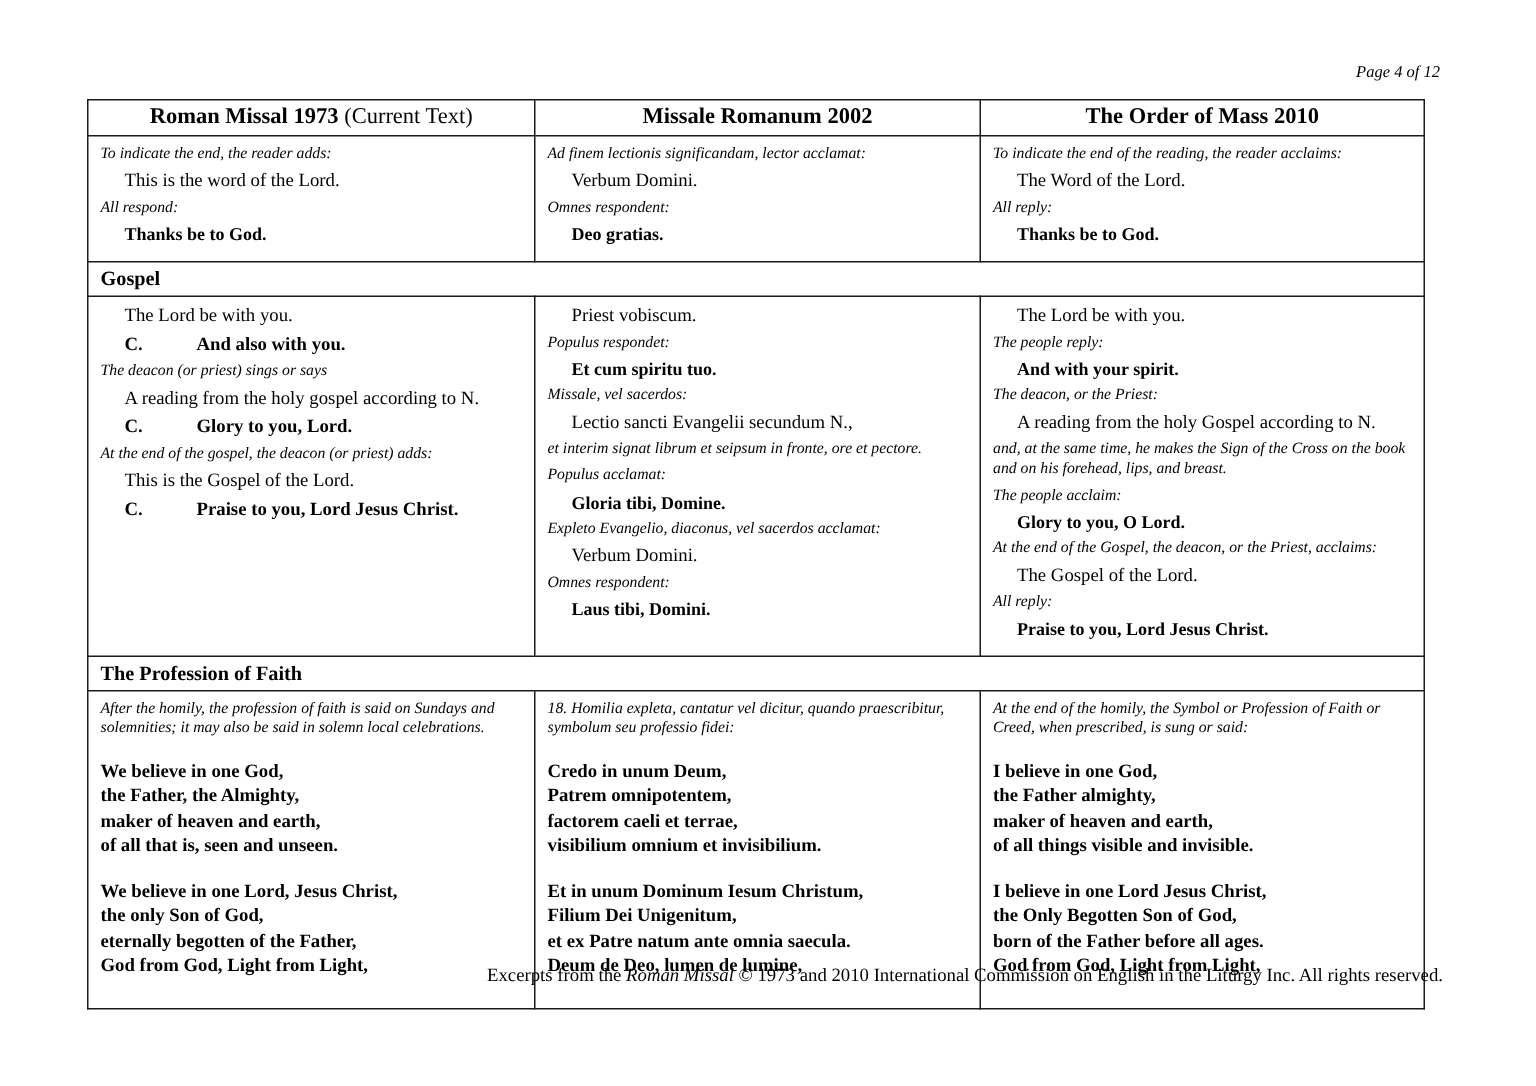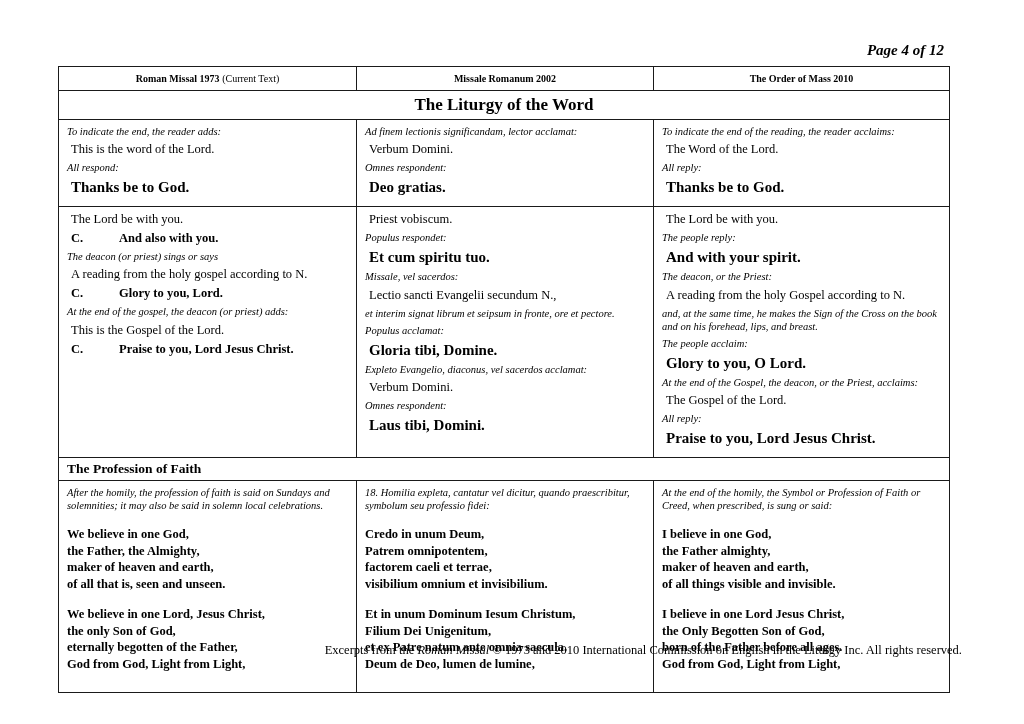--- a/index.html
+++ b/index.html
@@ -11,40 +11,40 @@
     width: 1024px;
     height: 724px;
     position: relative;
     overflow: hidden;
     font-family: "Liberation Serif", "DejaVu Serif", serif;
     color: #000000;
   }
   .page-number {
     position: absolute;
     top: 42px;
-    right: 80px;
+    right: 64px;
     font-style: italic;
-    font-weight: bold;
-    font-size: 15px;
+    font-weight: normal;
+    font-size: 11px;
   }
   table.missal-table {
     position: absolute;
     left: 58px;
     top: 66px;
     width: 891px;
     border-collapse: collapse;
     table-layout: fixed;
   }
   table.missal-table td {
     border: 1px solid #1a1a1a;
   }
   td.header-cell {
     height: 21px;
     text-align: center;
-    font-size: 10px;
+    font-size: 15px;
     padding: 1px 4px;
   }
   td.header-cell .hdr-bold { font-weight: bold; }
   td.header-cell .hdr-normal { font-weight: normal; }
   td.title-cell {
     height: 26px;
     text-align: center;
     font-weight: bold;
     font-size: 17px;
     border-top: 2px solid #1a1a1a;
@@ -54,34 +54,34 @@
     font-weight: bold;
     font-size: 13.5px;
     padding: 1px 8px;
     border-top: 2px solid #1a1a1a;
   }
   td.content-cell {
     vertical-align: top;
     padding: 1px 8px 6px 8px;
   }
   p.block {
-    margin: 4px 4px;
+    margin: 4px 16px;
   }
   p.block.rubric {
     font-style: italic;
     font-size: 10.5px;
     line-height: 1.25;
     margin: 4px 0 3px 0;
   }
   p.block.plain {
     font-size: 12.5px;
     line-height: 1.2;
   }
   p.block.bold {
-    font-size: 15px;
+    font-size: 12px;
     font-weight: bold;
     line-height: 1.2;
   }
   p.block.versicle {
     font-size: 12.5px;
     font-weight: bold;
     line-height: 1.2;
   }
   p.block.versicle .v-label {
     display: inline-block;
@@ -113,42 +113,42 @@
     <col style="width:298px">
       <col style="width:297px">
       <col style="width:296px">
   </colgroup>
   <tbody>
     <tr>
       <td class="header-cell"><span class="hdr-bold">Roman Missal 1973</span><span class="hdr-normal"> (Current  Text)</span></td>
       <td class="header-cell"><span class="hdr-bold">Missale Romanum 2002</span></td>
       <td class="header-cell"><span class="hdr-bold">The Order of Mass 2010</span></td>
     </tr>
-    <tr>
-      <td class="title-cell" colspan="3">The Liturgy of the Word</td>
-    </tr>
       <tr>
         <td class="content-cell">
           <p class="block rubric">To indicate the end, the reader adds:</p>
           <p class="block plain">This is the word of the Lord.</p>
           <p class="block rubric">All respond:</p>
           <p class="block bold">Thanks be to God.</p>
         </td>
         <td class="content-cell">
           <p class="block rubric">Ad finem lectionis significandam, lector acclamat:</p>
           <p class="block plain">Verbum Domini.</p>
           <p class="block rubric">Omnes respondent:</p>
           <p class="block bold">Deo gratias.</p>
         </td>
         <td class="content-cell">
           <p class="block rubric">To indicate the end of the reading, the reader acclaims:</p>
           <p class="block plain">The Word of the Lord.</p>
           <p class="block rubric">All reply:</p>
           <p class="block bold">Thanks be to God.</p>
         </td>
+      </tr>
+      <tr>
+        <td colspan="3" class="section-heading">Gospel</td>
       </tr>
       <tr>
         <td class="content-cell">
           <p class="block plain">The Lord be with you.</p>
           <p class="block versicle"><span class="v-label">C.</span><span>And also with you.</span></p>
           <p class="block rubric">The deacon (or priest) sings or says</p>
           <p class="block plain">A reading from the holy gospel according to N.</p>
           <p class="block versicle"><span class="v-label">C.</span><span>Glory to you, Lord.</span></p>
           <p class="block rubric">At the end of the gospel, the deacon (or priest) adds:</p>
           <p class="block plain">This is the Gospel of the Lord.</p>

